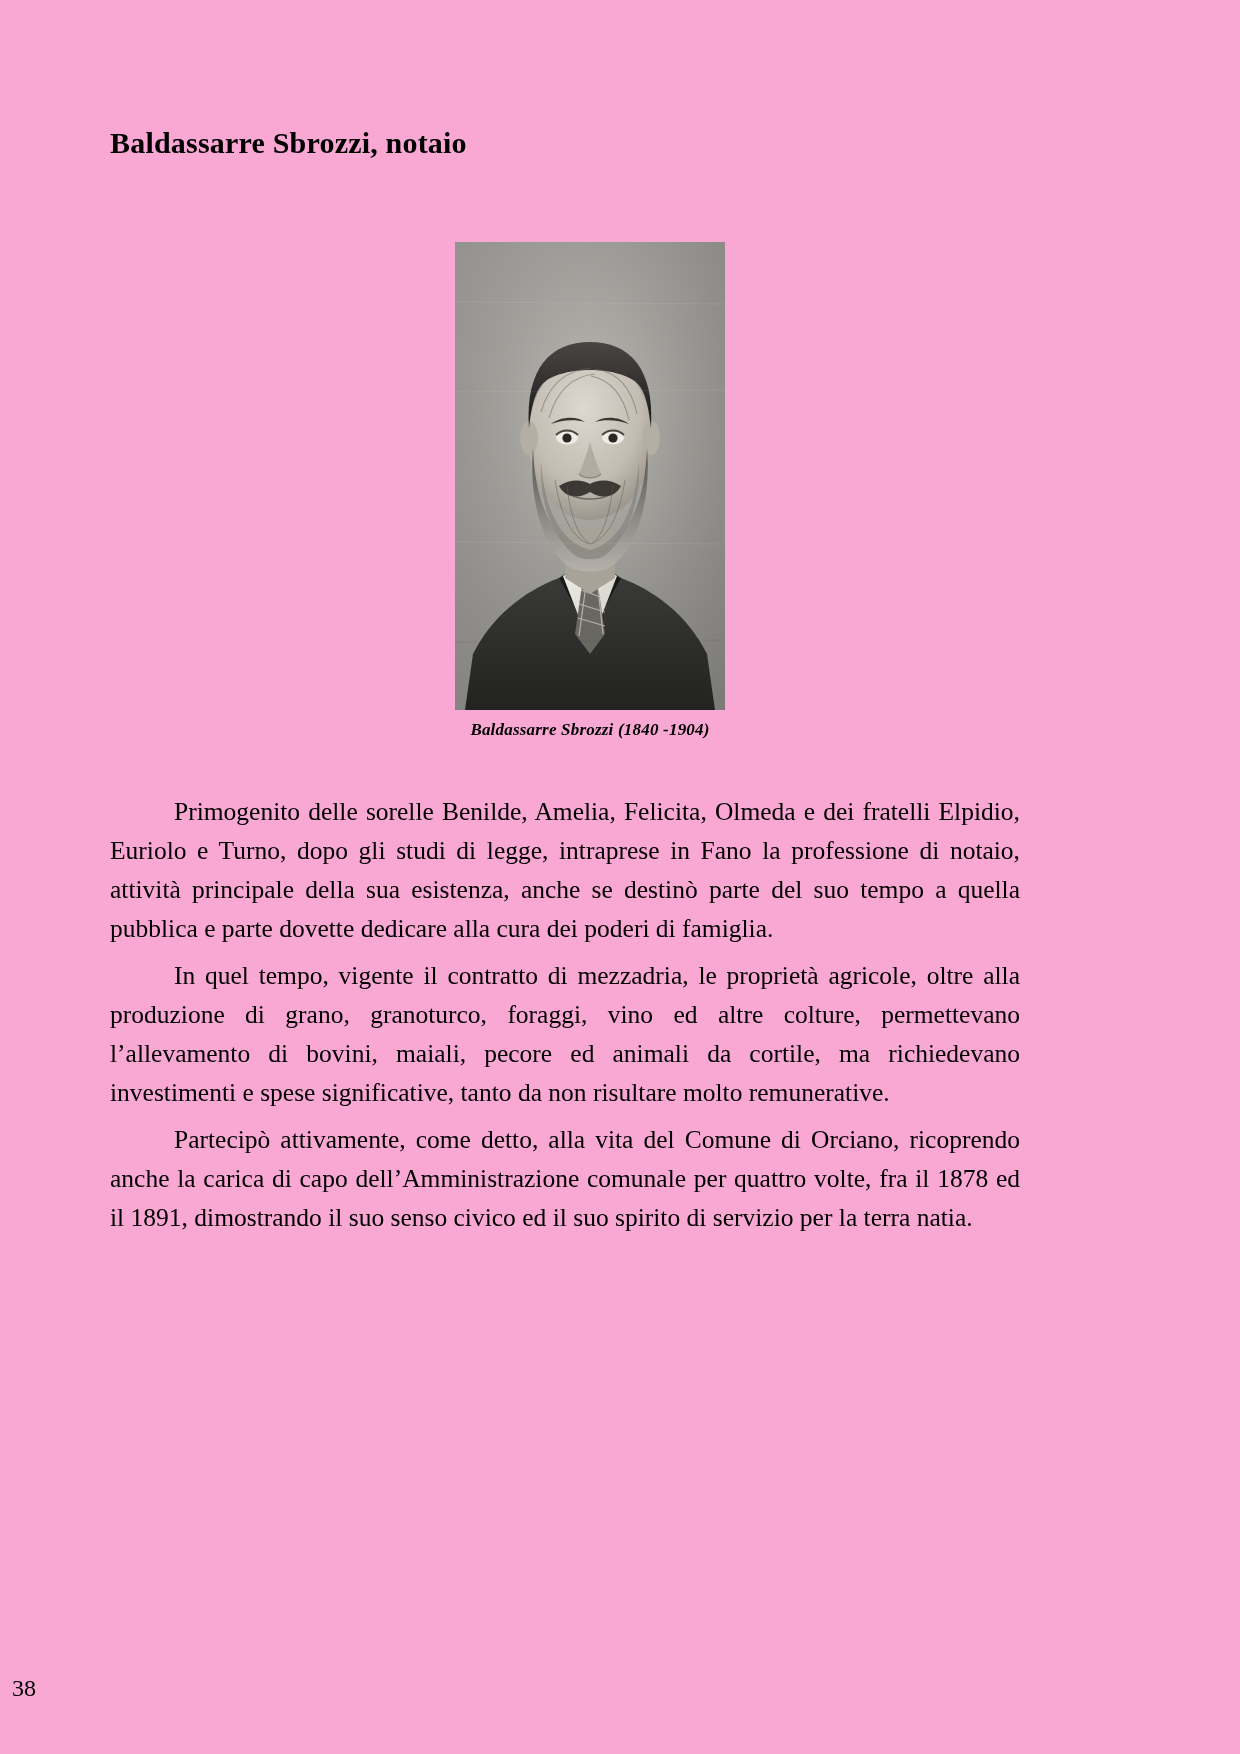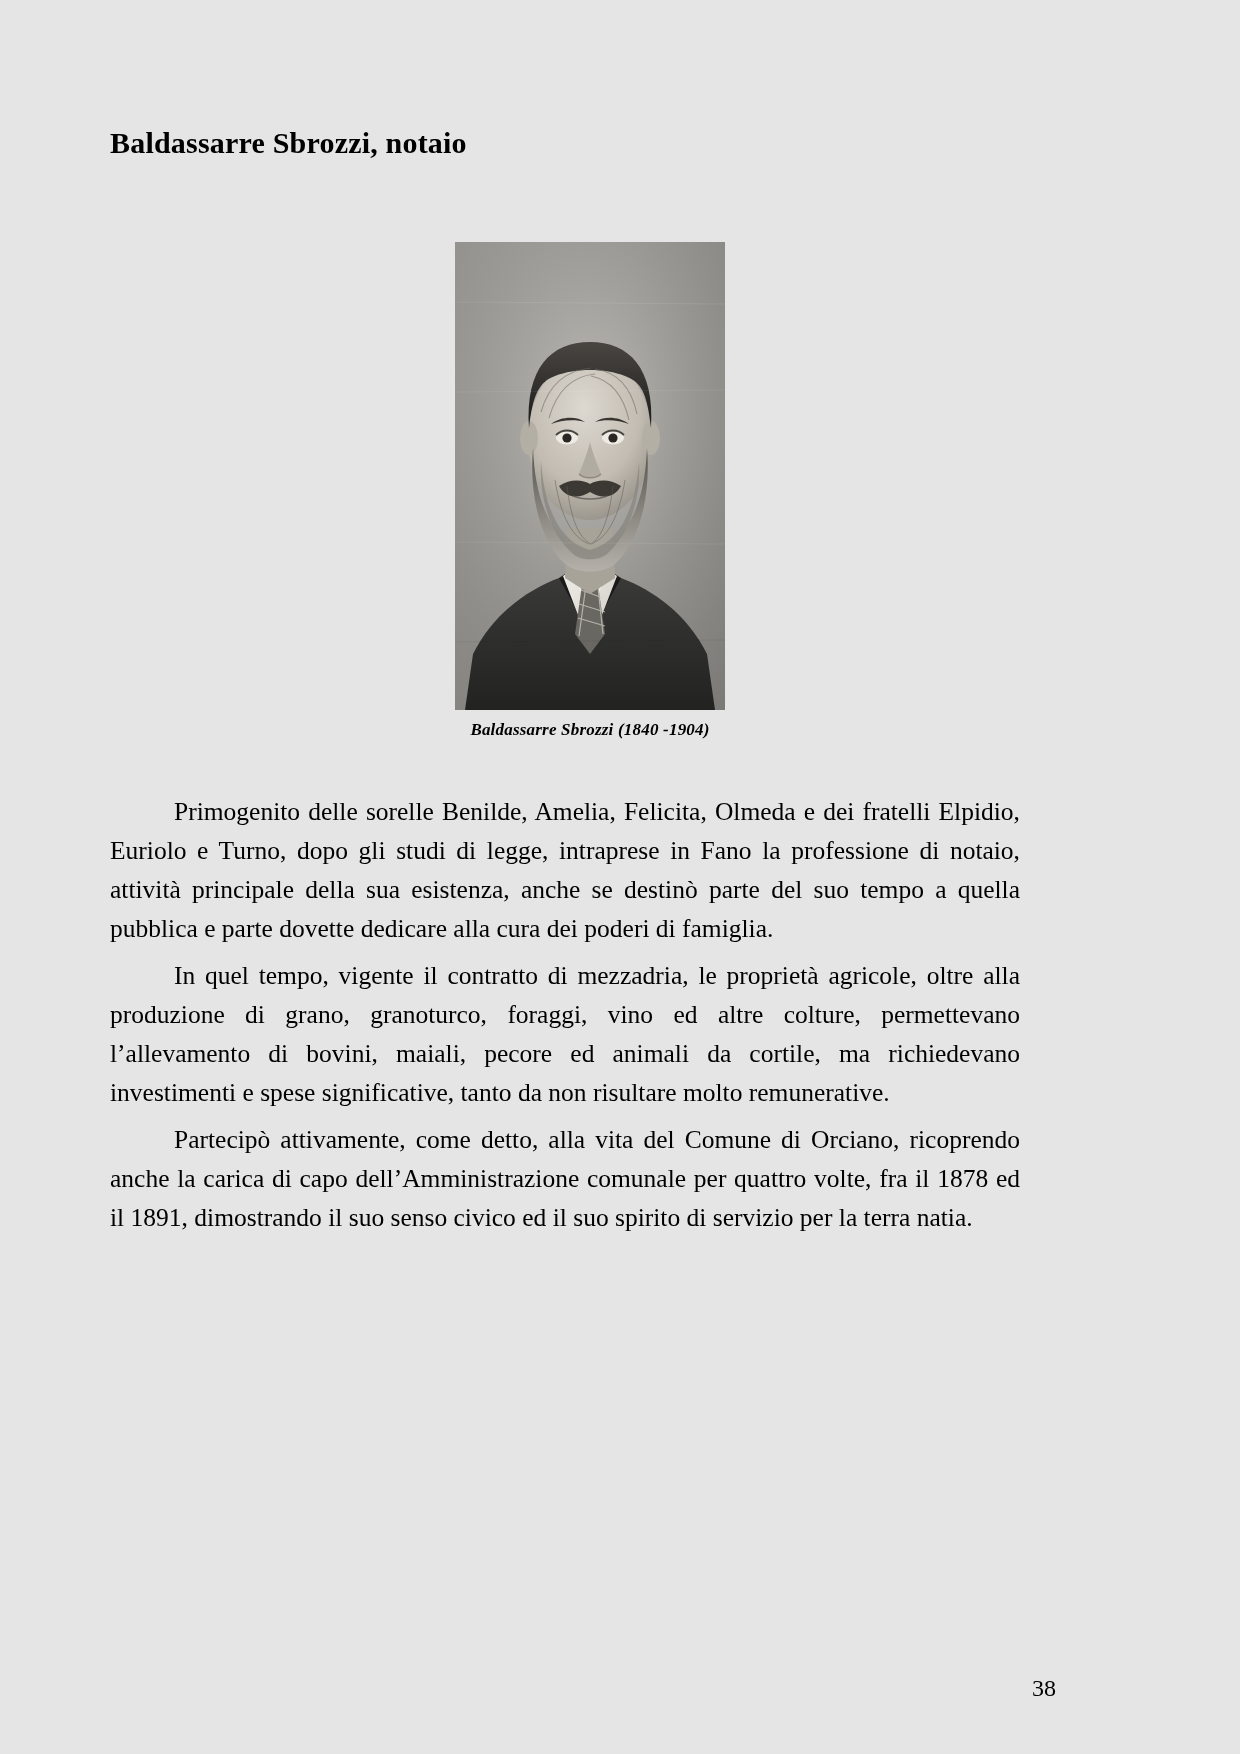--- a/index.html
+++ b/index.html
@@ -12,21 +12,21 @@
     height: 1754px;
     font-family: "Liberation Serif", "DejaVu Serif", serif;
     color: #000000;
     position: relative;
     overflow: hidden;
   }
   .page {
     position: relative;
     width: 1240px;
     height: 1754px;
-    background: #e5e5e5;
+    background: #f9a8d4;
     box-sizing: border-box;
     padding: 0;
   }
   .content {
     position: absolute;
     left: 110px;
     top: 0;
     width: 910px;
   }
   h1.doc-title {
@@ -76,24 +76,24 @@
     text-align: justify;
     font-size: 25.5px;
     line-height: 39px;
     hyphens: none;
   }
   p.para + p.para {
     margin-top: 8px;
   }
   .page-number {
     position: absolute;
-    left: 4px;
+    left: 12px;
     top: 1675px;
     width: 1052px;
-    text-align: right;
+    text-align: left;
     font-size: 24px;
   }
 </style>
 </head>
 <body>
 
 <div class="page">
 
   <div class="content">
 

